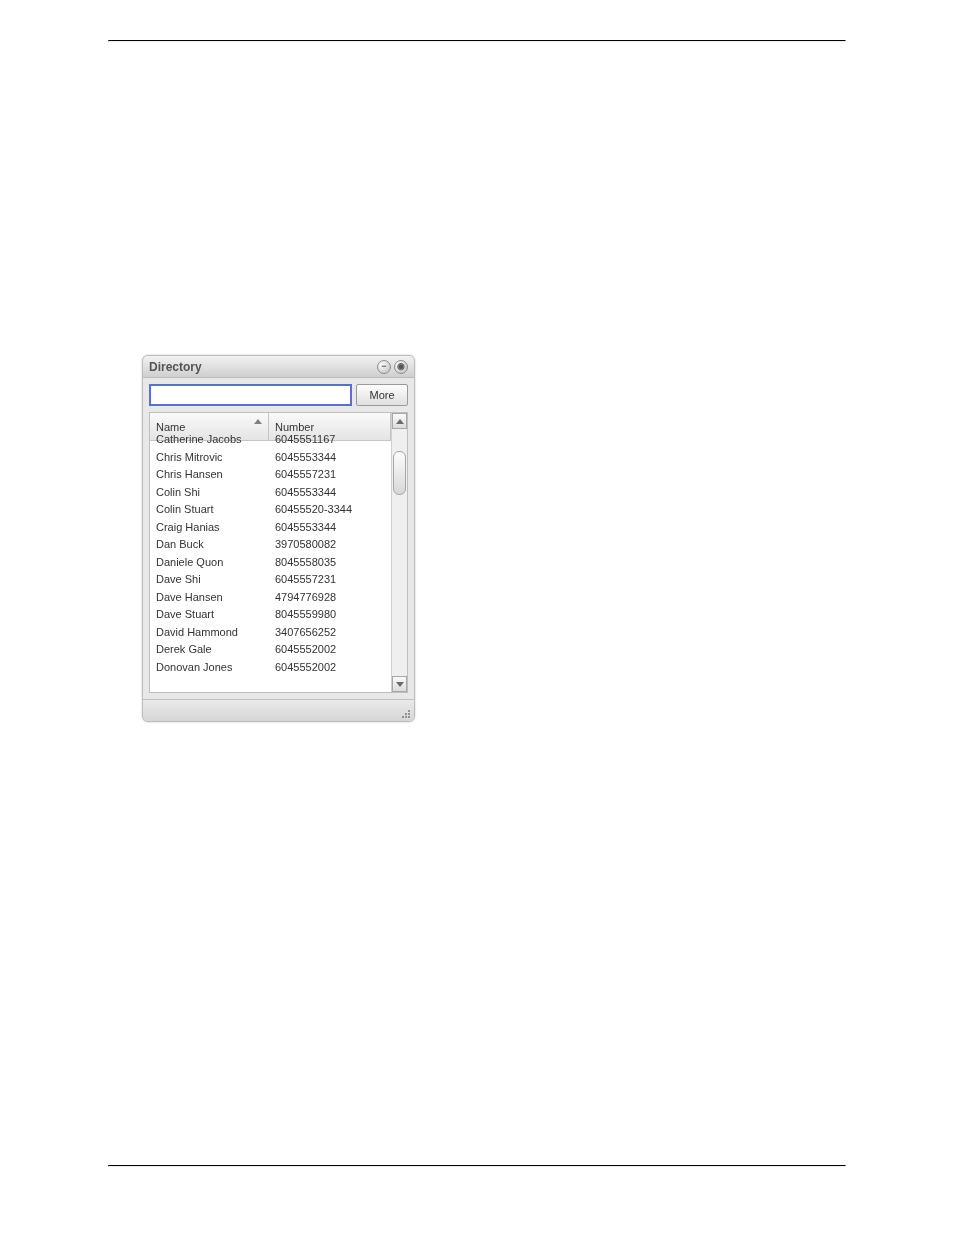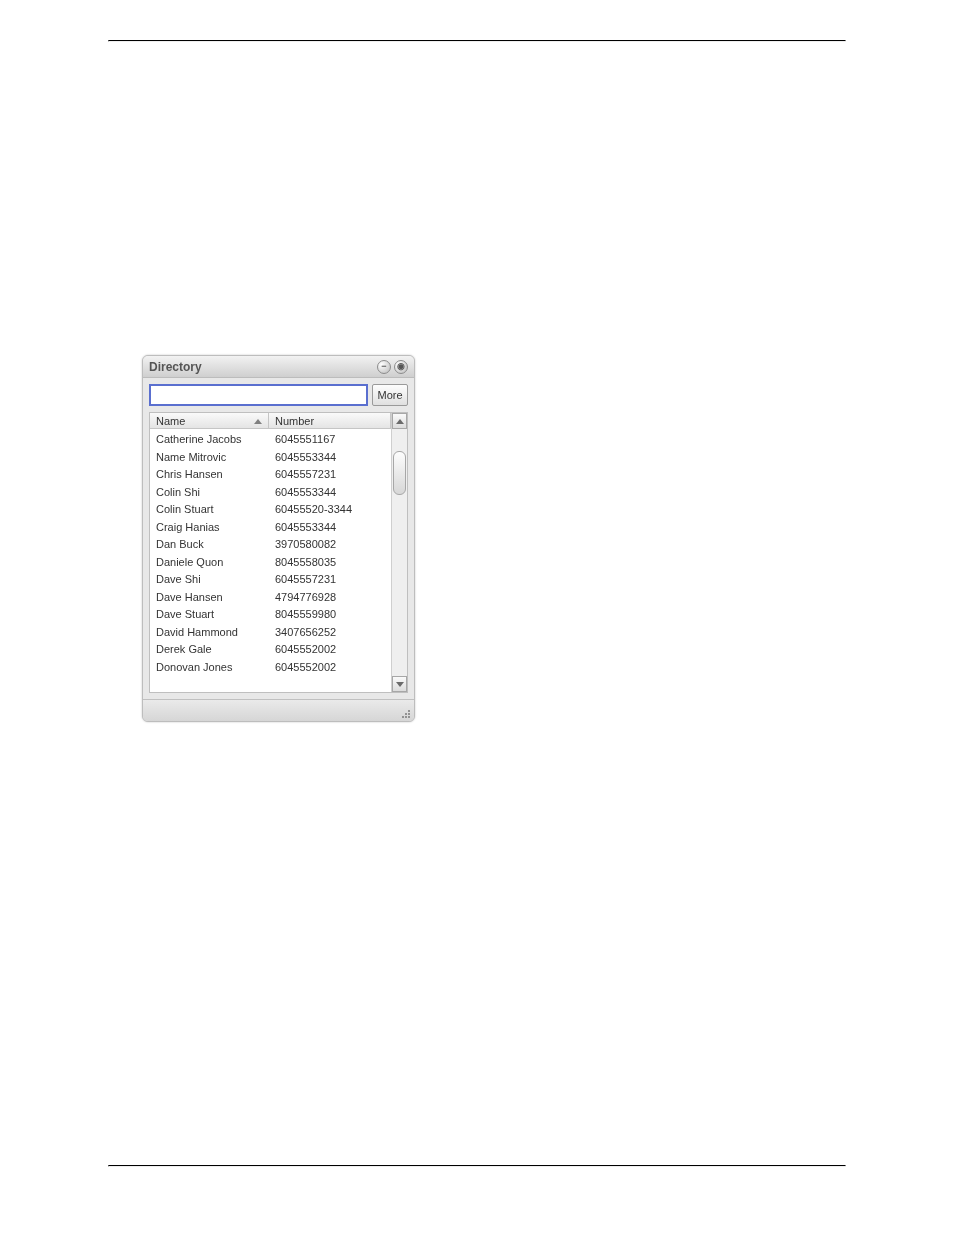--- a/index.html
+++ b/index.html
@@ -70,21 +70,21 @@
   .searchbar input {
     flex: 1;
     border: 2px solid #5a6fcf;
     background: #fff;
     height: 22px;
     font-size: 12px;
     padding: 0 4px;
     outline: none;
   }
   .more-btn {
-    width: 36px;
+    width: 52px;
     font-size: 11px;
     background: linear-gradient(#fdfdfd, #e0e0e0);
     border: 1px solid #9a9a9a;
     border-radius: 2px;
     cursor: pointer;
     color: #333;
   }
   .table-wrap {
     margin: 0 6px;
     background: #fff;
@@ -94,21 +94,21 @@
     overflow: hidden;
     position: relative;
   }
   .table-inner {
     flex: 1;
     overflow: hidden;
     position: relative;
   }
   .thead {
     display: flex;
-    height: 16px;
+    height: 28px;
     background: linear-gradient(#fafafa, #e4e4e4);
     border-bottom: 1px solid #c5c5c5;
     font-size: 11px;
     color: #333;
     font-weight: 400;
   }
   .th {
     display: flex;
     align-items: center;
     padding: 0 6px;
@@ -224,21 +224,21 @@
         <div class="th th-number">
           <span>Number</span>
         </div>
       </div>
       <div class="rows" id="rows">
           <div class="row">
             <div class="cell-name">Catherine Jacobs</div>
             <div class="cell-number">6045551167</div>
           </div>
           <div class="row">
-            <div class="cell-name">Name  Mitrovic</div>
+            <div class="cell-name">Chris  Mitrovic</div>
             <div class="cell-number">6045553344</div>
           </div>
           <div class="row">
             <div class="cell-name">Chris Hansen</div>
             <div class="cell-number">6045557231</div>
           </div>
           <div class="row">
             <div class="cell-name">Colin Shi</div>
             <div class="cell-number">6045553344</div>
           </div>

